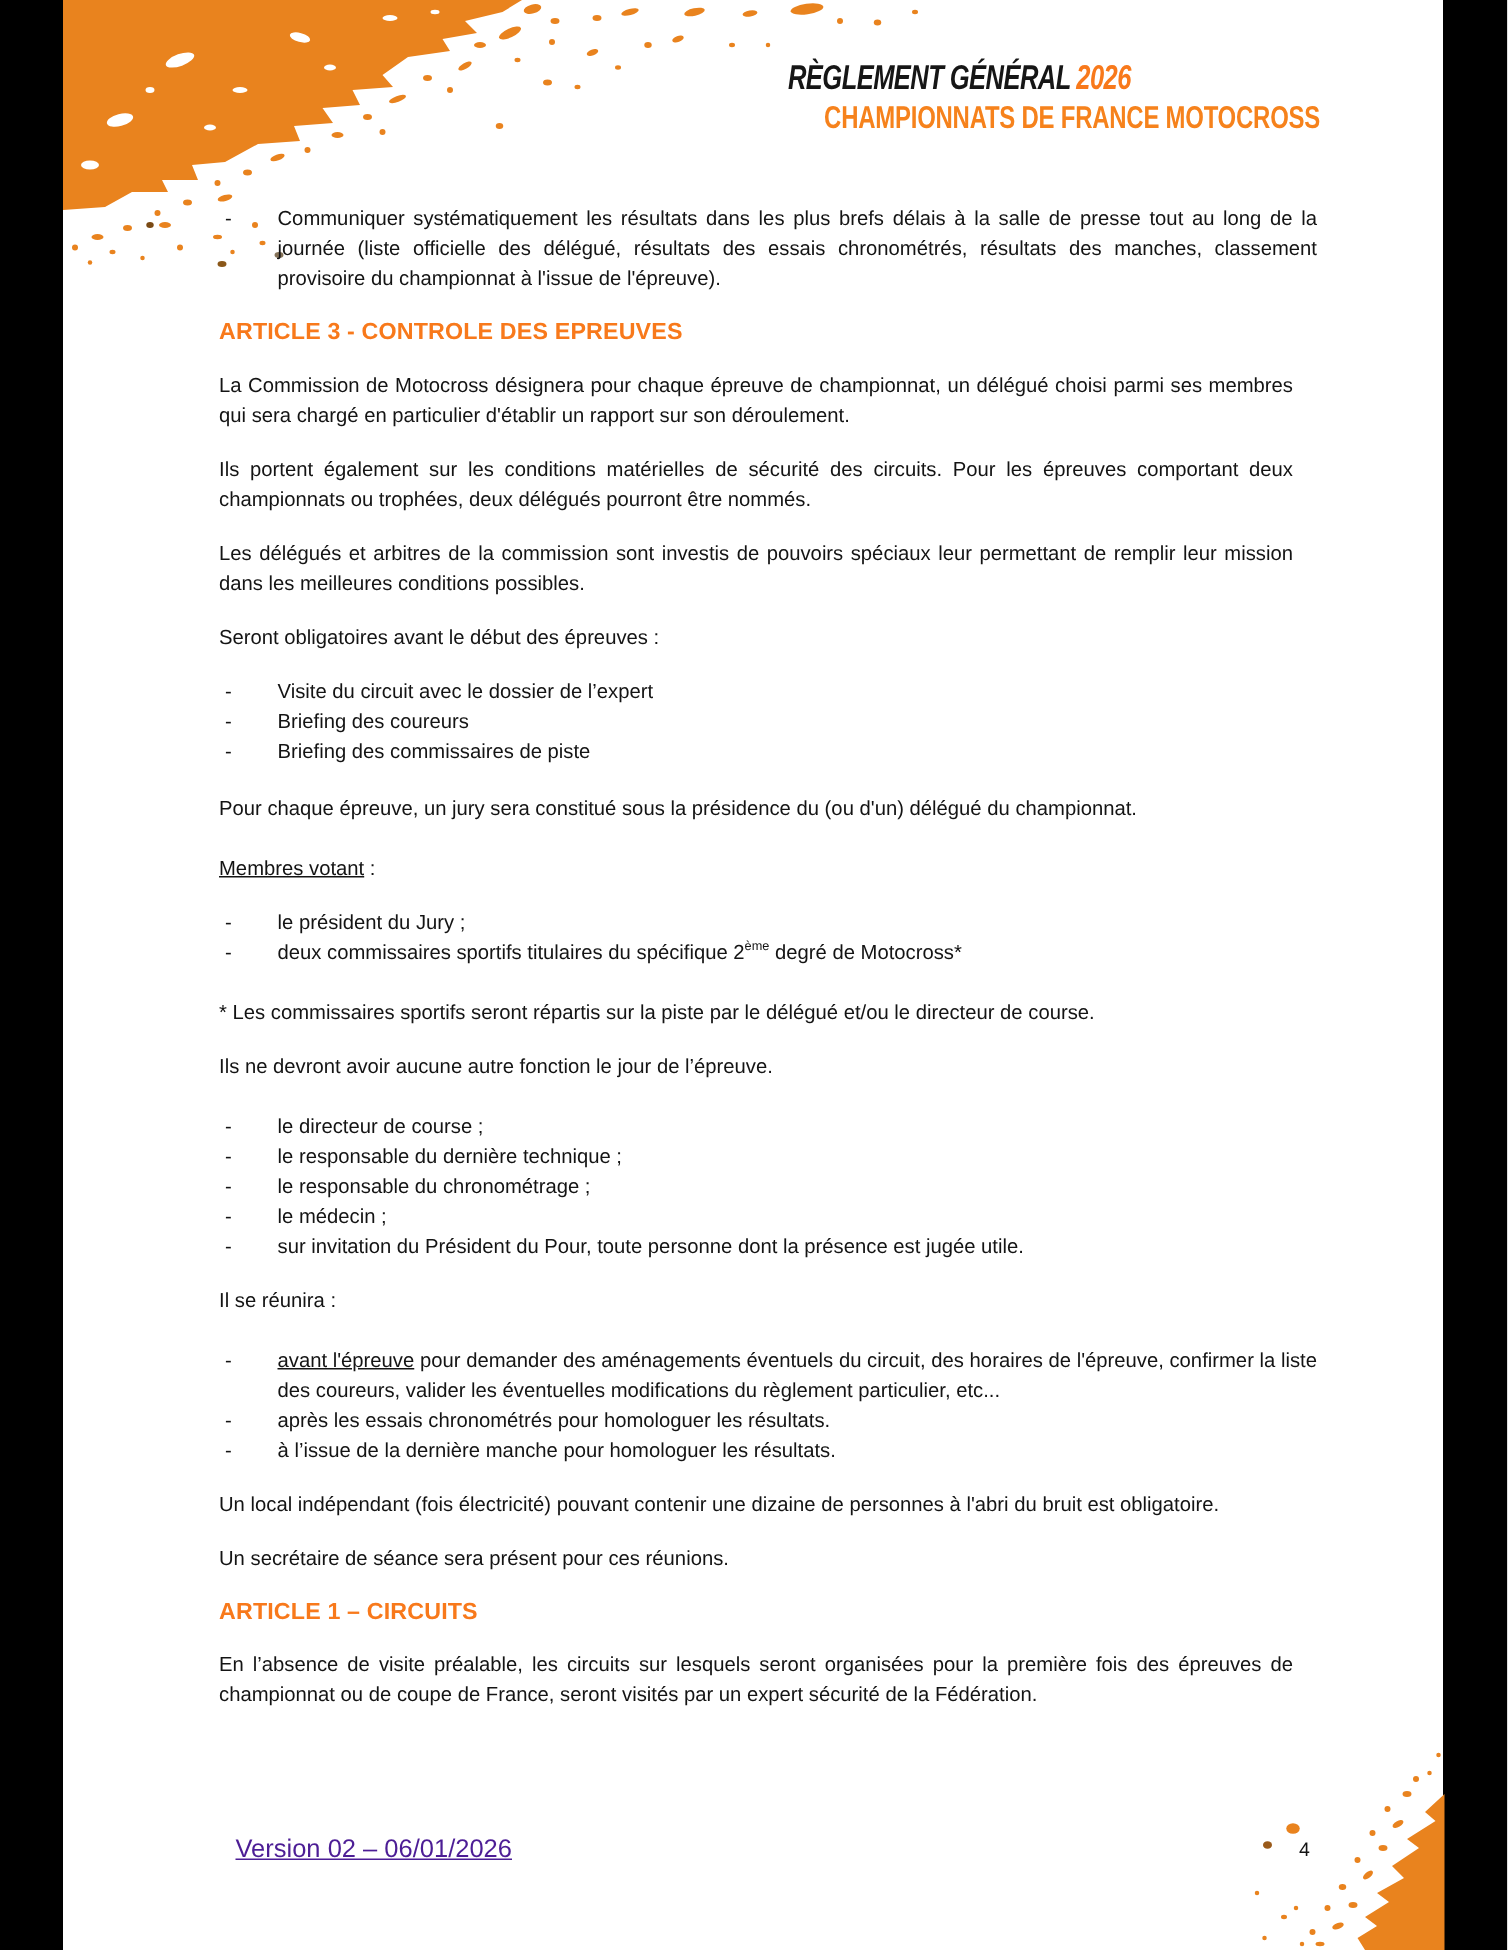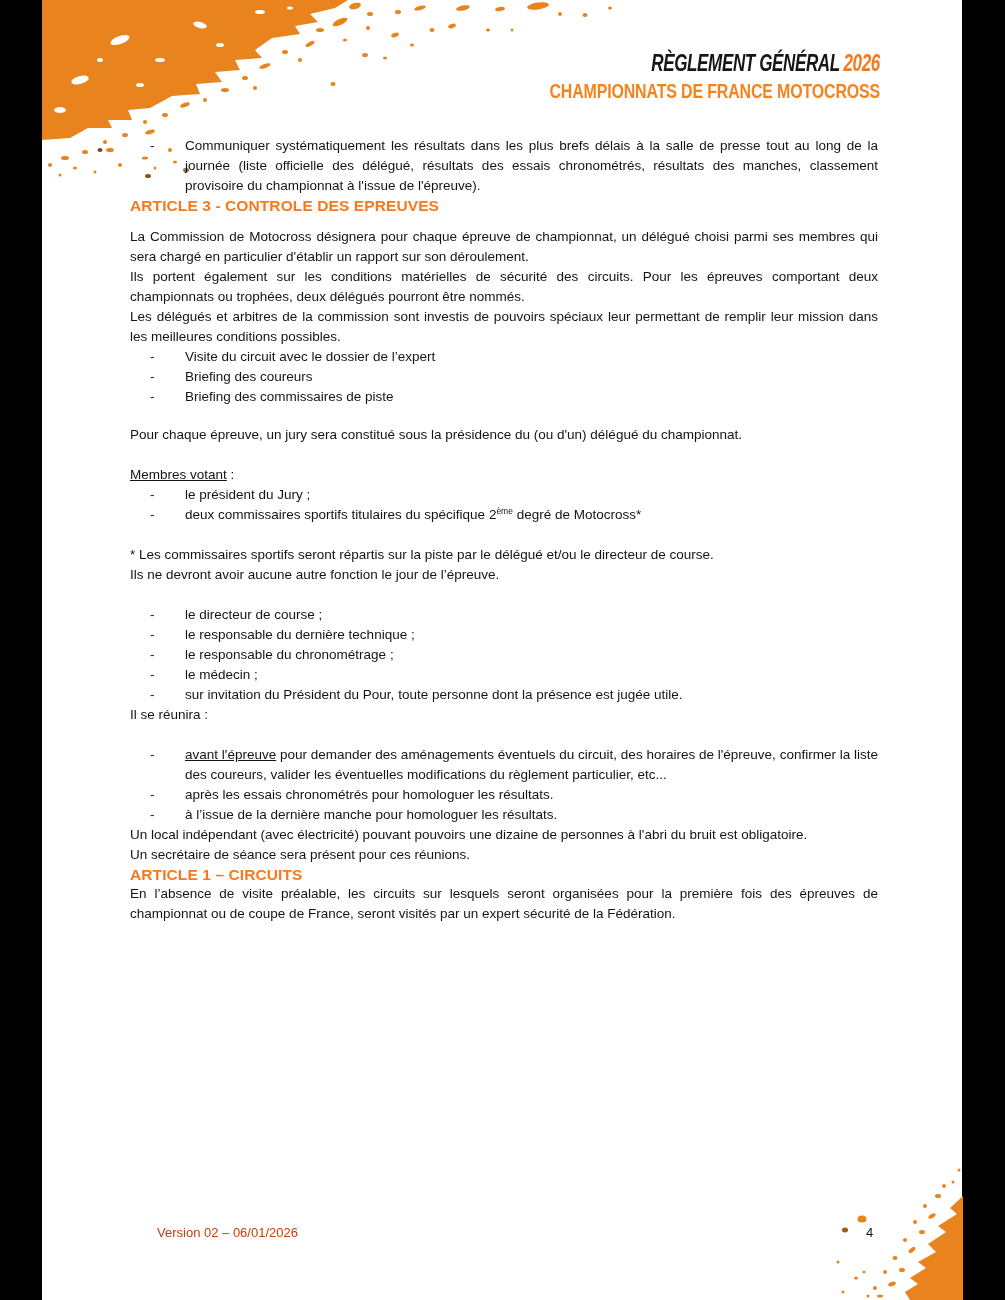--- a/index.html
+++ b/index.html
@@ -7,40 +7,40 @@
     position:relative;width:1005px;height:1300px;background:#ffffff;overflow:hidden;
     font-family:"Liberation Sans","DejaVu Sans",sans-serif;color:#141414;
   }
   .edge-bar{position:absolute;top:0;height:1300px;background:#000;}
   .edge-bar.left{left:0;width:42px;}
   .edge-bar.right{left:962px;width:43px;}
   .splash{position:absolute;pointer-events:none;}
   .splash.tl{left:42px;top:0;}
   .splash.br{left:820px;top:1140px;}
 
-  .hdr{position:absolute;top:52px;right:125px;text-align:right;line-height:1;}
+  .hdr{position:absolute;top:40px;right:125px;line-height:1;}
   .hdr .t1{display:inline-block;transform:scaleX(0.74);transform-origin:100% 50%;
     font-style:italic;font-weight:bold;font-size:23px;letter-spacing:-0.5px;color:#161616;white-space:nowrap;}
   .hdr .t1 .year{color:#F8791B;margin-left:5px;}
   .hdr .t2{display:inline-block;transform:scaleX(0.76);transform-origin:100% 50%;
     font-weight:bold;font-size:21px;letter-spacing:-0.2px;color:#F6821C;white-space:nowrap;margin-top:5px;}
 
   .content{position:absolute;left:130px;top:136px;width:748px;font-size:13.5px;line-height:20px;}
-  .content p{margin:0;}
+  .content p{margin:16px;}
   .just{text-align:justify;}
   .li{display:flex;}
   .li .dash{flex:0 0 35px;margin-left:20px;}
   .li .litext{flex:1;}
   .art{color:#F8791B;font-weight:bold;font-size:15.5px;line-height:19px;letter-spacing:0.1px;}
   .ul{text-decoration:underline;}
   sup.deg{font-size:8.5px;vertical-align:super;line-height:0;}
   .g12{margin-top:12px;} .g16{margin-top:16px;} .g18{margin-top:18px;}
   .g20{margin-top:20px;} .g24{margin-top:24px;}
 
-  .fv{position:absolute;left:157px;top:1225px;font-size:13px;line-height:16px;color:#c2410c;}
+  .fv{position:absolute;left:157px;top:1225px;font-size:17px;line-height:16px;color:#4c1d95;text-decoration:underline;}
   .fp{position:absolute;left:866px;top:1225px;font-size:13px;line-height:16px;color:#141414;}
 </style>
 </head>
 <body>
 
 <div class="page">
 
   <div class="edge-bar left"></div>
   <div class="edge-bar right"></div>
 
@@ -162,20 +162,21 @@
     </div>
 
     <p class="art g24">ARTICLE 3 - CONTROLE DES EPREUVES</p>
 
     <div class="g12">
       <p class="just">La Commission de Motocross désignera pour chaque épreuve de championnat, un délégué choisi parmi ses membres qui sera chargé en particulier d'établir un rapport sur son déroulement.</p>
       <p class="just">Ils portent également sur les conditions matérielles de sécurité des circuits. Pour les épreuves comportant deux championnats ou trophées, deux délégués pourront être nommés.</p>
       <p class="just">Les délégués et arbitres de la commission sont investis de pouvoirs spéciaux leur permettant de remplir leur mission dans les meilleures conditions possibles.</p>
     </div>
 
+    <p class="g18">Seront obligatoires avant le début des épreuves :</p>
     <div>
       <div class="li">
         <span class="dash">-</span>
         <span class="litext">Visite du circuit avec le dossier de l’expert</span>
       </div>
       <div class="li">
         <span class="dash">-</span>
         <span class="litext">Briefing des coureurs</span>
       </div>
       <div class="li">
@@ -238,21 +239,21 @@
       <div class="li">
         <span class="dash">-</span>
         <span class="litext">après les essais chronométrés pour homologuer les résultats.</span>
       </div>
       <div class="li">
         <span class="dash">-</span>
         <span class="litext">à l’issue de la dernière manche pour homologuer les résultats.</span>
       </div>
     </div>
 
-    <p class="just g20">Un local indépendant (avec électricité) pouvant pouvoirs une dizaine de personnes à l'abri du bruit est obligatoire.</p>
+    <p class="just g20">Un local indépendant (fois électricité) pouvant contenir une dizaine de personnes à l'abri du bruit est obligatoire.</p>
 
     <p class="g20">Un secrétaire de séance sera présent pour ces réunions.</p>
 
     <p class="art g16">ARTICLE 1 – CIRCUITS</p>
 
     <p class="just g12">En l’absence de visite préalable, les circuits sur lesquels seront organisées pour la première fois des épreuves de championnat ou de coupe de France, seront visités par un expert sécurité de la Fédération.</p>
 
   </div>
 
   <div class="fv">Version 02 – 06/01/2026</div>

